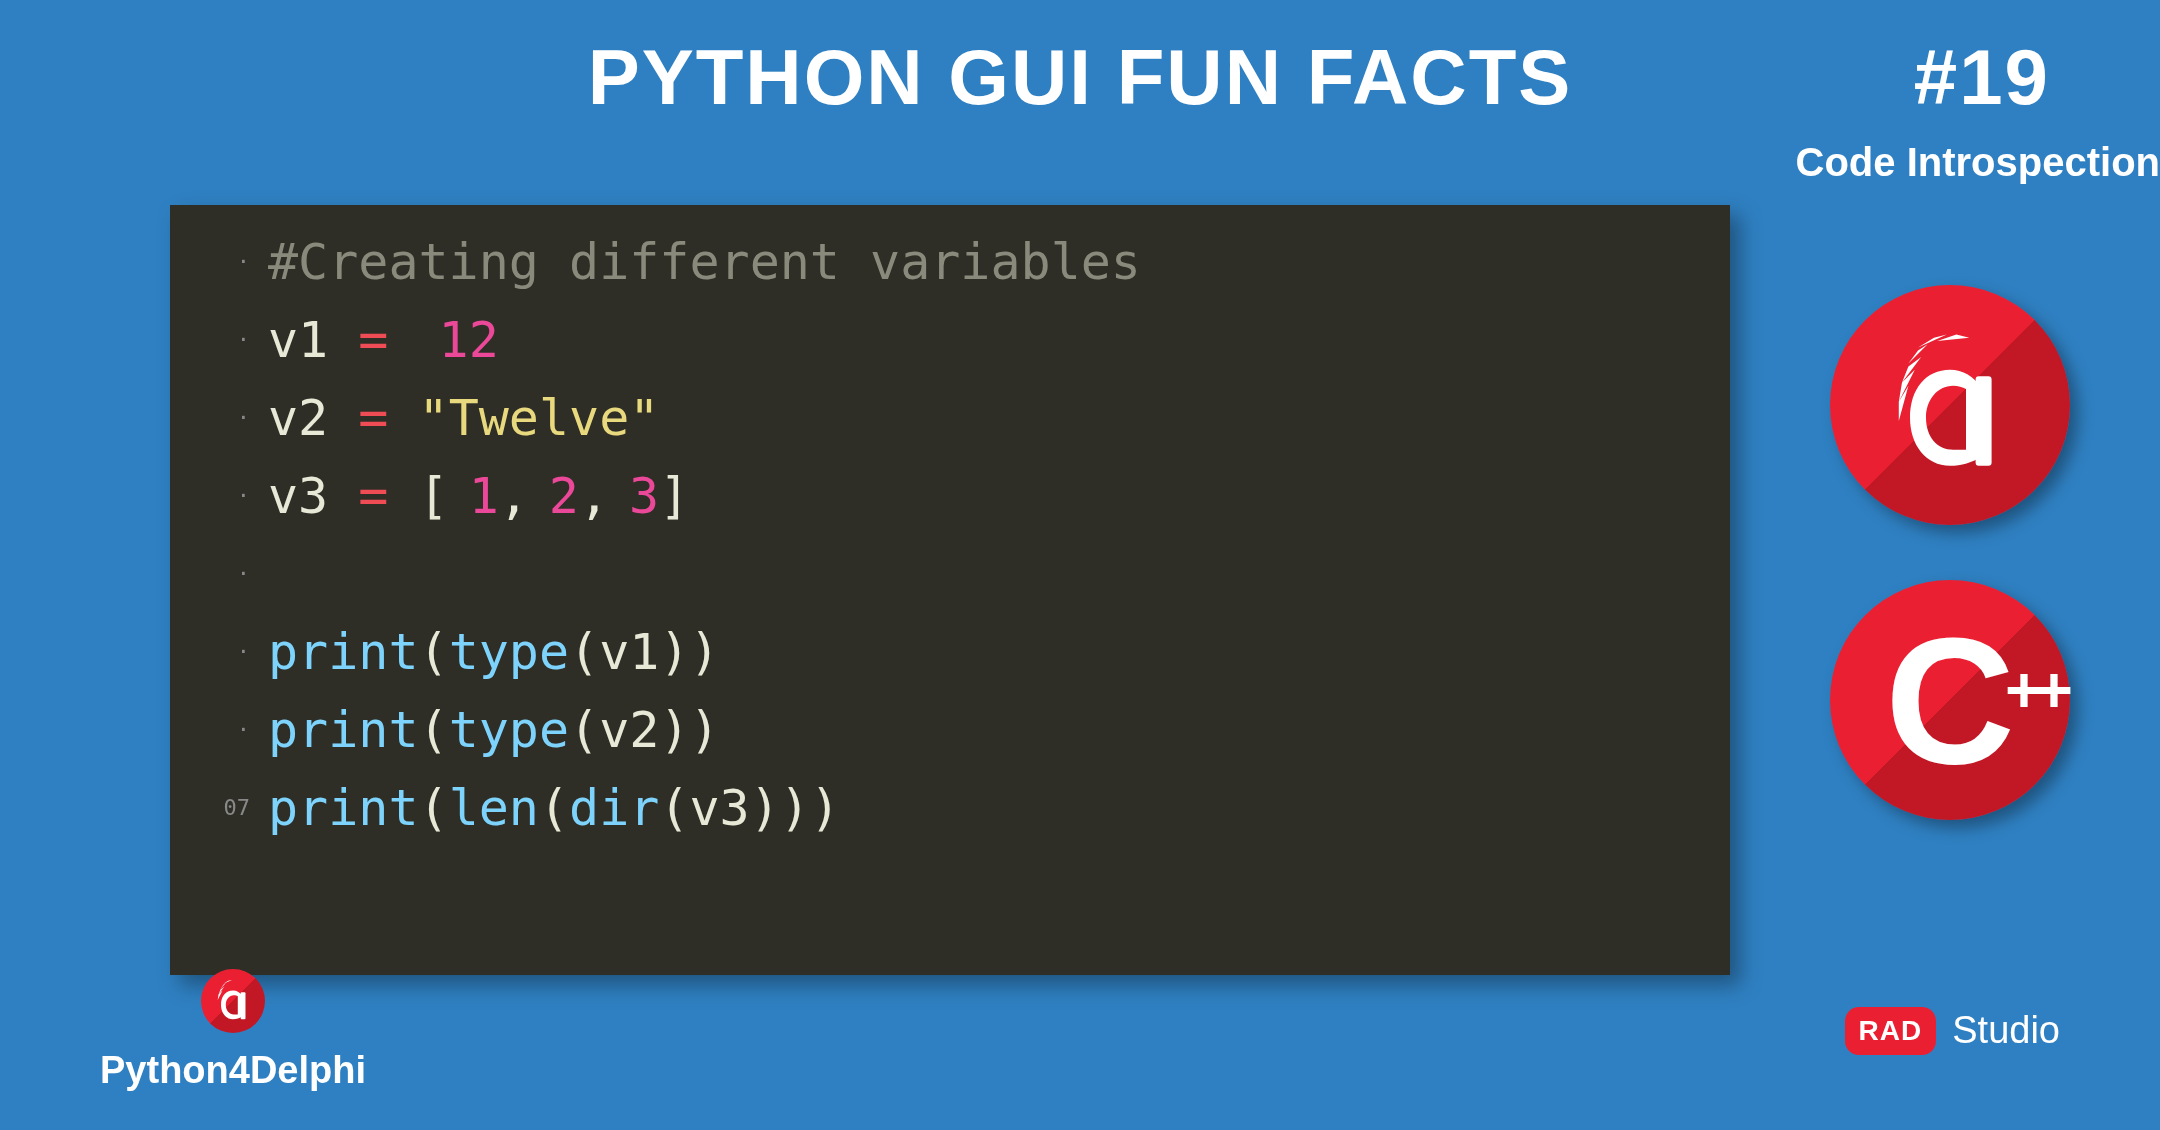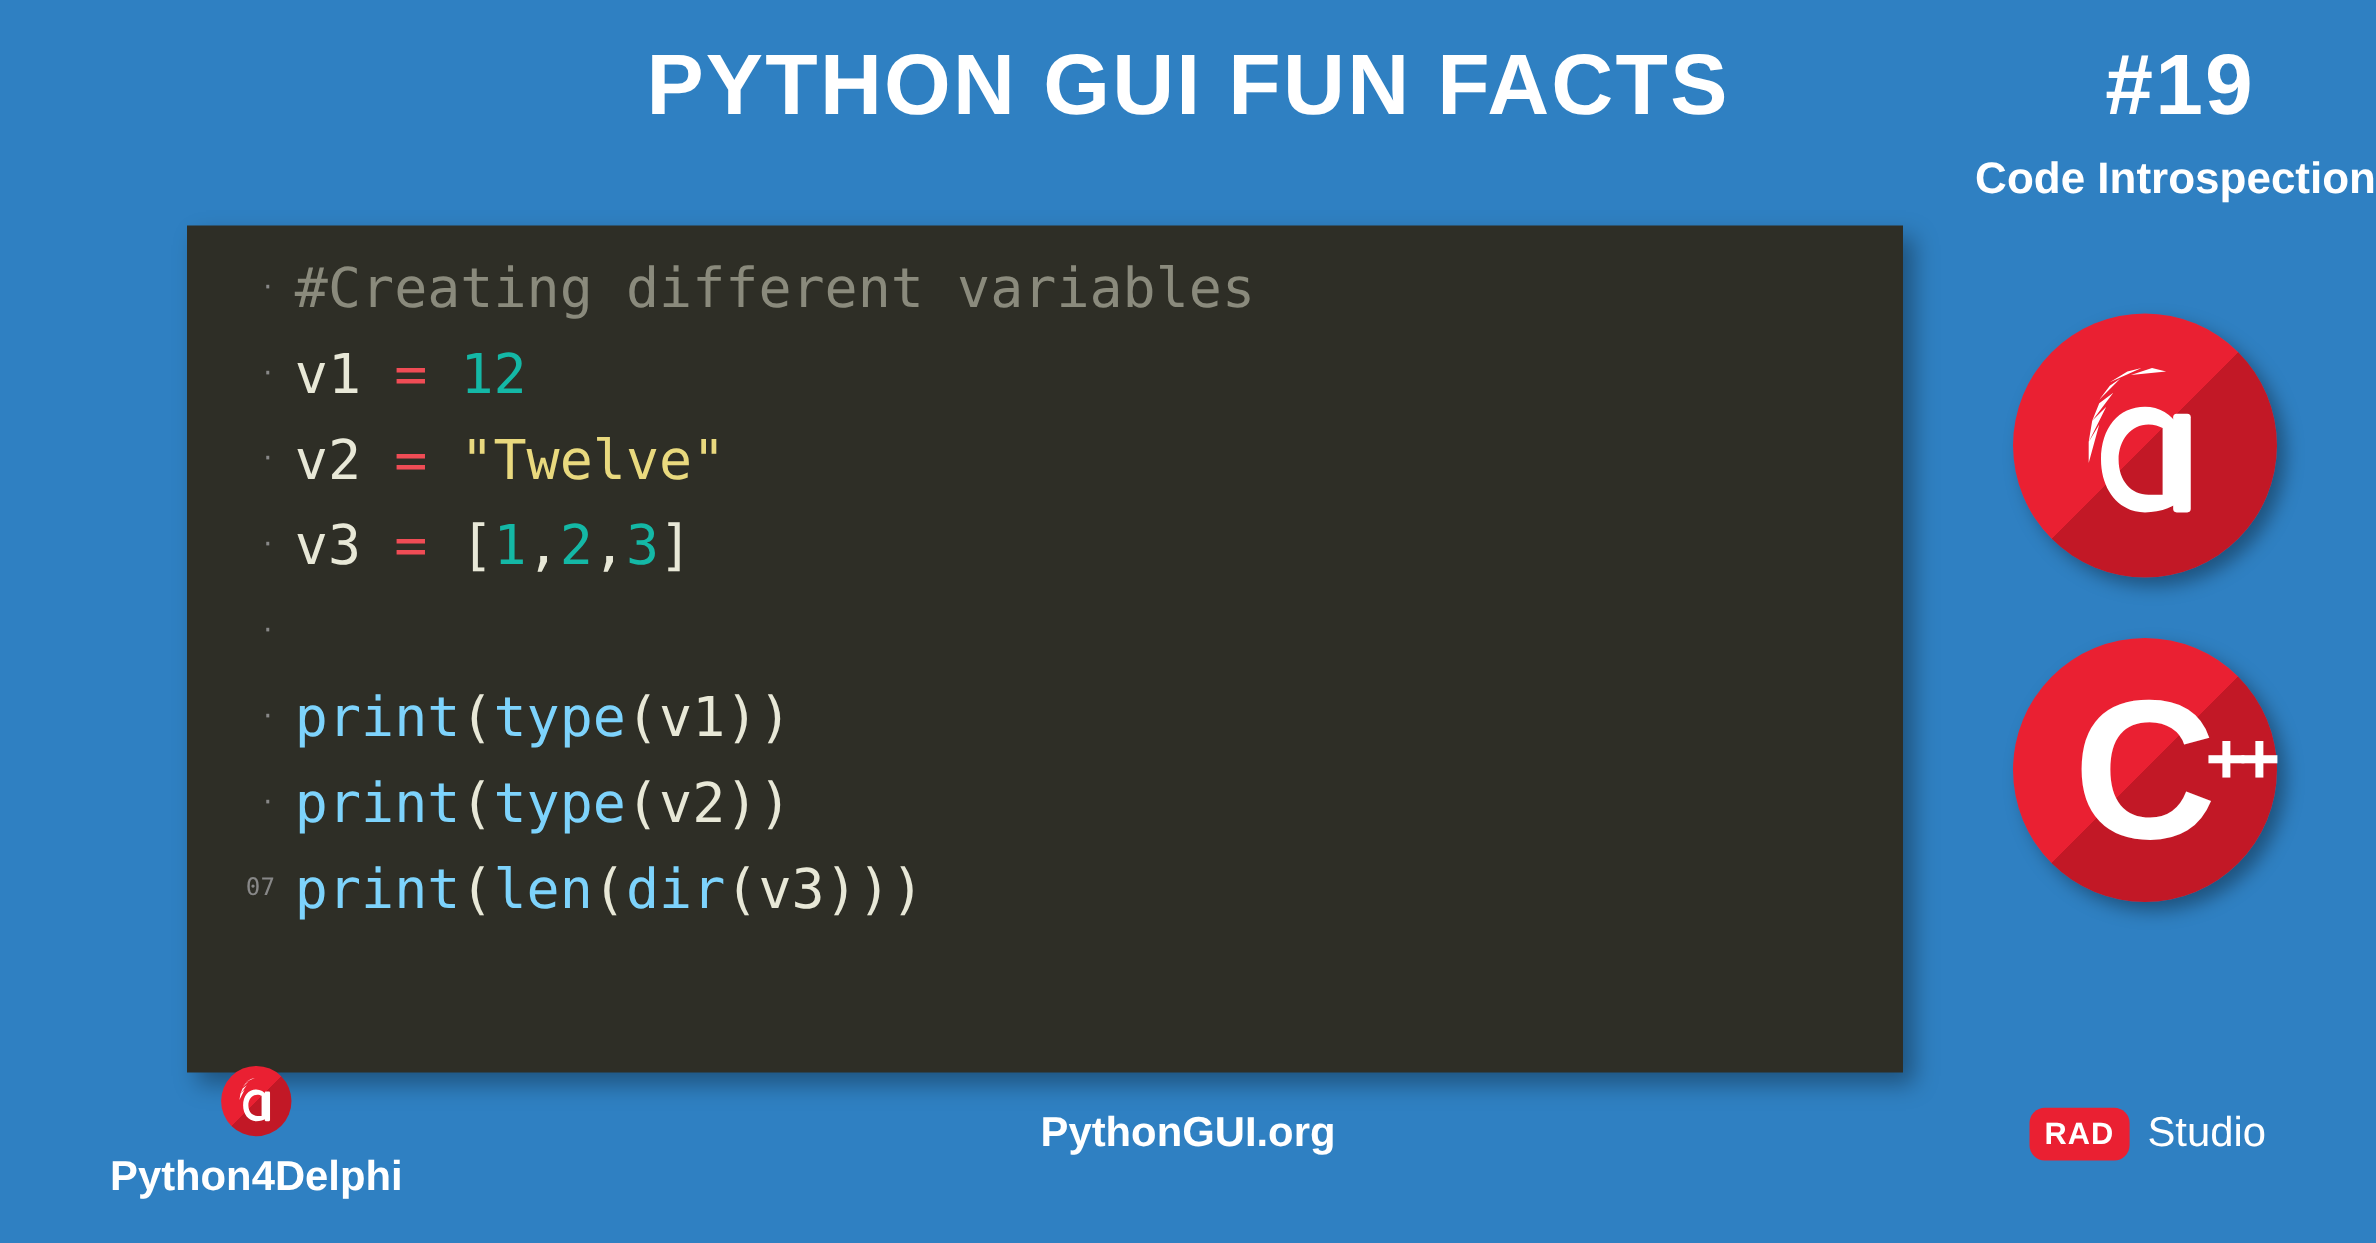--- a/index.html
+++ b/index.html
@@ -66,21 +66,21 @@
       color: #888;
       font-size: 22px;
       font-weight: 500;
       flex-shrink: 0;
       font-family: monospace;
     }
     .code-text { white-space: pre; }
     .c-comment { color: #8a8a7c; }
     .c-var { color: #e8e8d7; }
     .c-op { color: #f04c55; }
-    .c-num { color: #14b8a6; }
+    .c-num { color: #ec4899; margin-left: 20px; }
     .c-str { color: #e9d97e; }
     .c-func { color: #7dd3fc; }
     .c-paren { color: #e8e8d7; }
     .c-bracket { color: #e8e8d7; }
     .c-comma { color: #e8e8d7; }
 
     .logo-circle {
       position: absolute;
       width: 240px;
       height: 240px;
@@ -214,18 +214,17 @@
       <svg class="helmet-small" viewBox="0 0 100 100">
         <g fill="#fff">
           <path d="M50 88 C35 88 25 75 25 58 C25 40 35 28 50 28 C58 28 65 32 70 40 L70 82 C64 86 57 88 50 88 Z M52 38 C42 38 35 47 35 58 C35 70 42 78 52 78 L60 78 L60 40 C58 39 55 38 52 38 Z"></path>
           <path d="M24 24 L30 16 L36 12 Z M20 36 L24 26 L32 20 Z M18 48 L20 36 L28 28 Z M30 14 L40 8 L48 6 Z"></path>
           <rect x="66" y="32" width="10" height="56" rx="2"></rect>
         </g>
       </svg>
     </div>
     <span>Python4Delphi</span>
   </div>
-  <div class="footer-center">PythonGUI.org</div>
   <div class="footer-right">
     <span class="rad-badge">RAD</span>
     <span>Studio</span>
   </div>
 </div>
 
 </body></html>

